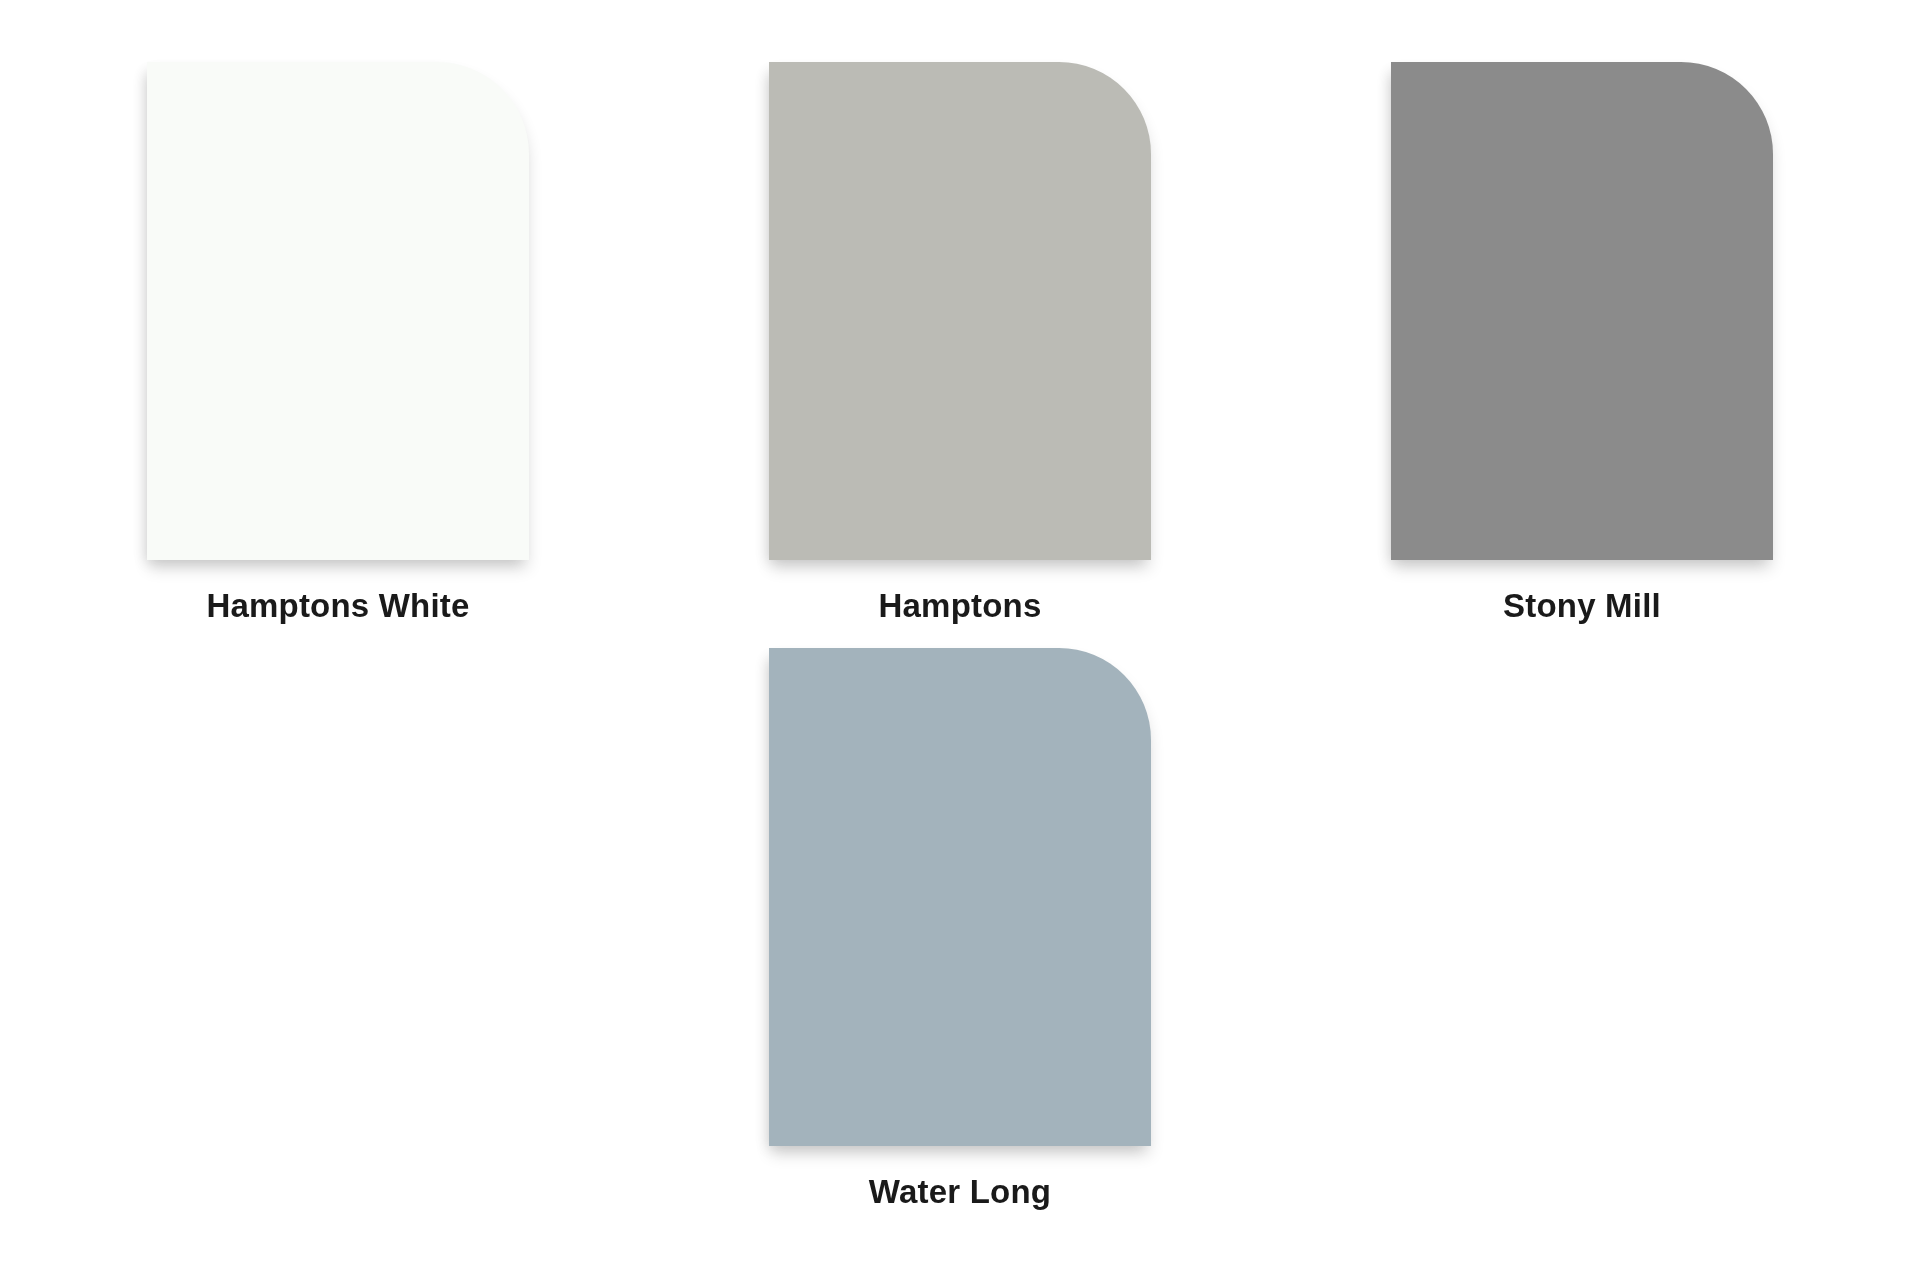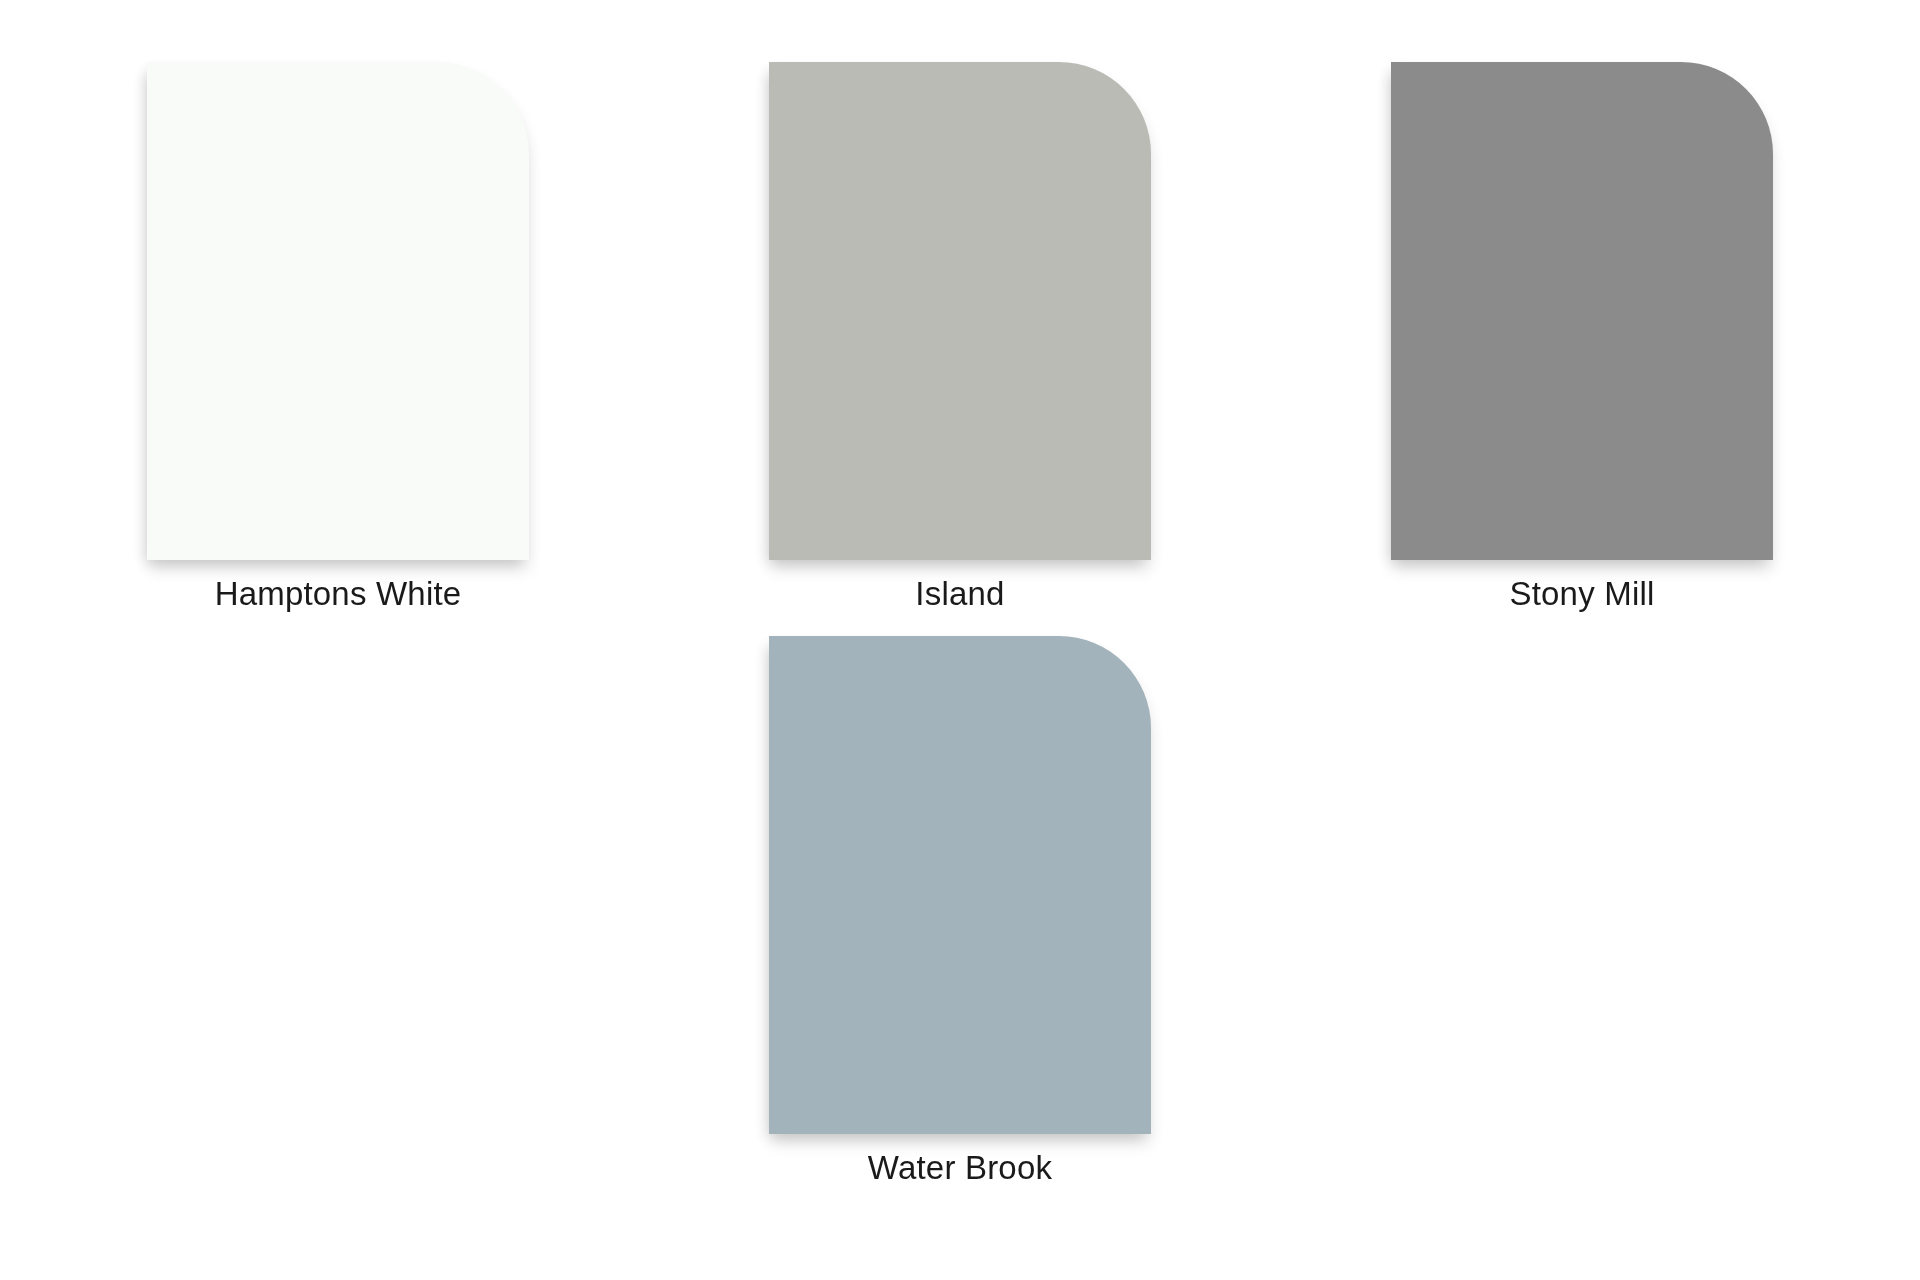--- a/index.html
+++ b/index.html
@@ -42,23 +42,23 @@
     height: 498px;
     border-top-right-radius: 92px;
     border-top-left-radius: 0;
     border-bottom-left-radius: 0;
     border-bottom-right-radius: 0;
     box-shadow: 0 10px 16px -2px rgba(0, 0, 0, 0.16),
                 -6px 6px 14px -4px rgba(0, 0, 0, 0.10);
   }
 
   .swatch-label {
-    margin-top: 16px;
+    margin-top: 28px;
     font-size: 33px;
-    font-weight: normal;
+    font-weight: bold;
     color: #1a1a1a;
     letter-spacing: 0.2px;
     text-align: center;
     white-space: nowrap;
     line-height: 1.1;
   }
 </style>
 </head>
 <body style="background-color: rgb(255, 255, 255);">
 
@@ -66,33 +66,33 @@
 
   <div class="swatch-row" id="swatch-row-top">
 
     <div class="swatch-card">
       <div class="swatch-chip" style="background-color: rgb(249, 251, 248);"></div>
       <div class="swatch-label">Hamptons White</div>
     </div>
 
     <div class="swatch-card">
       <div class="swatch-chip" style="background-color: rgb(187, 187, 181);"></div>
-      <div class="swatch-label">Island</div>
+      <div class="swatch-label">Hamptons</div>
     </div>
 
     <div class="swatch-card">
       <div class="swatch-chip" style="background-color: rgb(139, 139, 139);"></div>
       <div class="swatch-label">Stony Mill</div>
     </div>
 
   </div>
 
   <div class="swatch-row" id="swatch-row-bottom">
 
     <div class="swatch-card">
       <div class="swatch-chip" style="background-color: rgb(163, 179, 188);"></div>
-      <div class="swatch-label">Water Brook</div>
+      <div class="swatch-label">Water Long</div>
     </div>
 
 
   </div>
 
 </div>
 
 </body></html>

